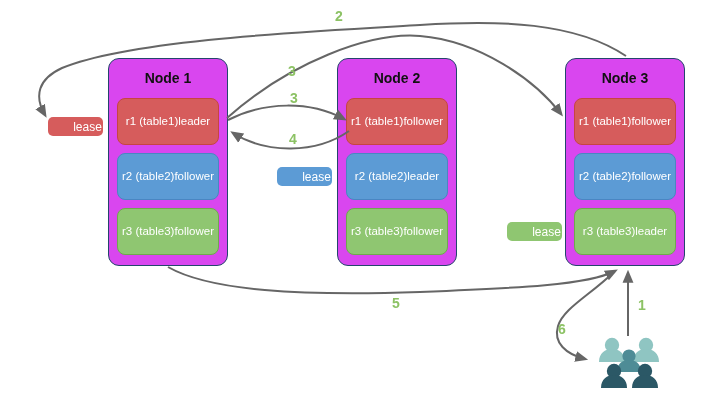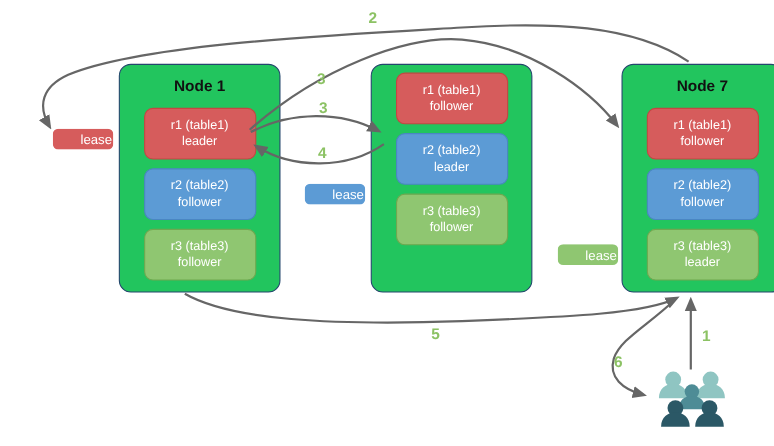--- a/index.html
+++ b/index.html
@@ -1,32 +1,32 @@
 <!DOCTYPE html>
 <html style="--red: #D65C5C; --red_border: #C64542; --blue: #5C9BD5; --blue_border: #4A86C2; --green: #8FC671; --green_border: #6FA84F; --node_border: #24466D; --arrow: #666666; --label_green: #8CC264; --users_light: #8FC5C2; --users_mid: #4E8C96; --users_dark: #2B5866;"><head>
 <meta charset="utf-8">
 <style>
   html,body{margin:0;padding:0;background:#fff;}
   .stage{
     position:relative;width:704px;height:405px;background:#fff;overflow:hidden;
     font-family:"Liberation Sans",sans-serif;
   }
   .node{
-    position:absolute;width:147px;height:208px;background:#22c55e;
+    position:absolute;width:120px;height:208px;background:#d946ef;
     border:1.5px solid var(--node_border,#24466D);border-radius:11px;
     box-sizing:border-box;top:58px;
   }
   .node1{left:108px;} .node2{left:337px;} .node3{left:565px;}
   .node-title{
     margin-top:11px;text-align:center;font-weight:bold;font-size:14px;color:#111;height:21px;
   }
   .replica{
     width:102px;height:47px;margin:0 auto 8px auto;border-radius:8px;
     border:1px solid transparent;box-sizing:border-box;
-    display:flex;flex-direction:column;align-items:center;justify-content:center;
+    display:flex;flex-direction:row;align-items:center;justify-content:center;
     color:#fff;font-size:11.5px;line-height:1.3;text-align:center;
   }
   .replica-stack{margin-top:7px;}
   [data-color="red"]{background:var(--red,#D65C5C);border-color:var(--red_border,#C64542);}
   [data-color="blue"]{background:var(--blue,#5C9BD5);border-color:var(--blue_border,#4A86C2);align-items:center;}
   [data-color="green"]{background:var(--green,#8FC671);border-color:var(--green_border,#6FA84F);}
   .lease{
     position:absolute;width:55px;height:19px;border-radius:5px;
     border:1px solid transparent;box-sizing:border-box;
     display:flex;align-items:center;justify-content:center;
@@ -67,38 +67,39 @@
         <span>follower</span>
       </div>
       <div class="replica" data-color="green">
         <span>r3 (table3)</span>
         <span>follower</span>
       </div>
     </div>
   </div>
 
   <div class="node node2">
+    <div class="node-title">Node 2</div>
     <div class="replica-stack">
       <div class="replica" data-color="red">
         <span>r1 (table1)</span>
         <span>follower</span>
       </div>
       <div class="replica" data-color="blue">
         <span>r2 (table2)</span>
         <span>leader</span>
       </div>
       <div class="replica" data-color="green">
         <span>r3 (table3)</span>
         <span>follower</span>
       </div>
     </div>
   </div>
 
   <div class="node node3">
-    <div class="node-title">Node 7</div>
+    <div class="node-title">Node 3</div>
     <div class="replica-stack">
       <div class="replica" data-color="red">
         <span>r1 (table1)</span>
         <span>follower</span>
       </div>
       <div class="replica" data-color="blue">
         <span>r2 (table2)</span>
         <span>follower</span>
       </div>
       <div class="replica" data-color="green">

